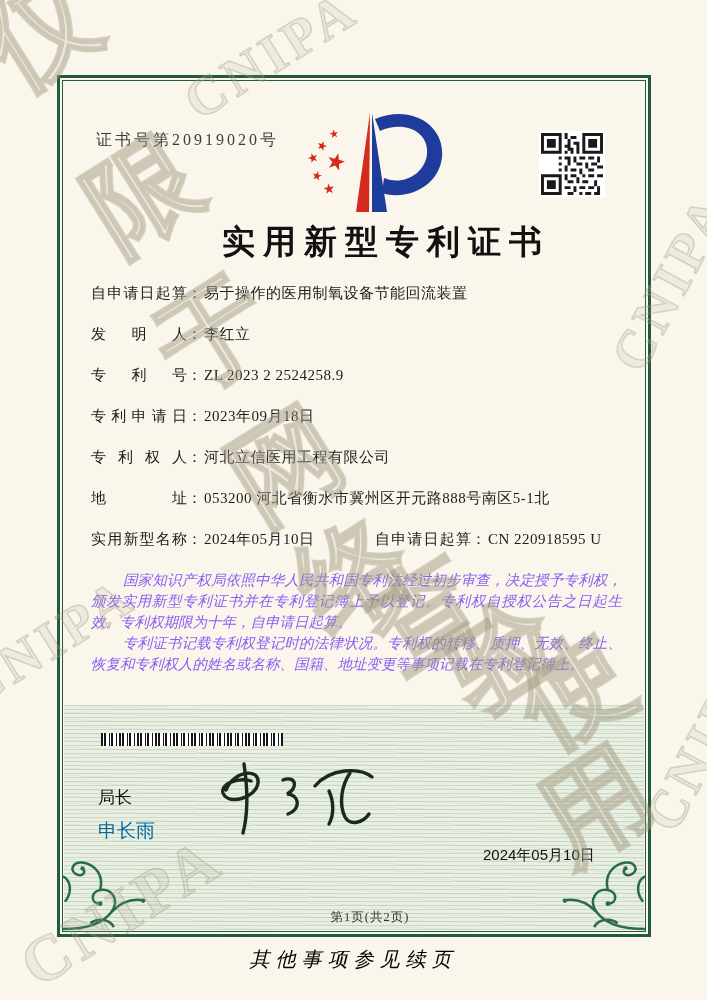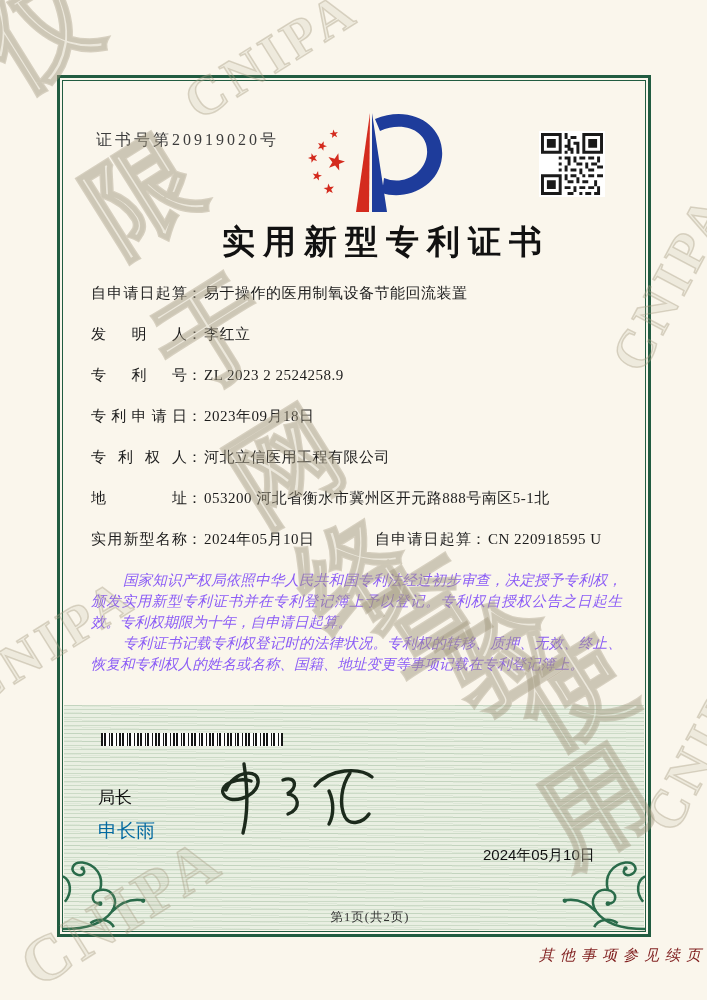--- a/index.html
+++ b/index.html
@@ -50,22 +50,22 @@
   .barcode{position:absolute;left:41px;top:655px;width:182px;height:13px;
     background:repeating-linear-gradient(90deg,#161616 0 2px,#fff 2px 3px,#161616 3px 5px,#fff 5px 8px,#161616 8px 9px,#fff 9px 10px,#161616 10px 12px,#fff 12px 15px,#161616 15px 16px,#fff 16px 18px);}
 
   .signer-title{position:absolute;left:38px;top:708px;font-size:17px;font-family:"Liberation Sans","DejaVu Sans",sans-serif;color:#111;}
   .signer-name{position:absolute;left:38px;top:740px;font-size:19px;font-family:"Liberation Sans","DejaVu Sans",sans-serif;color:#0369a1;}
   .signature{position:absolute;left:138px;top:682px;width:190px;height:78px;}
   .issue-date{position:absolute;left:423px;top:768px;font-size:15px;font-family:"Liberation Sans","DejaVu Sans",sans-serif;color:#111;}
 
   .page-no{position:absolute;left:0;top:831px;width:100%;text-align:center;font-size:12.5px;color:#333;letter-spacing:1px;margin-left:16px;}
 
-  .cont-note{position:absolute;left:0;top:946px;width:100%;text-align:right;z-index:3;
-    font-size:15px;font-style:italic;letter-spacing:6px;color:#7f1d1d;}
+  .cont-note{position:absolute;left:0;top:946px;width:100%;text-align:center;z-index:3;
+    font-size:20px;font-style:italic;letter-spacing:6px;color:#000000;}
 
   .corner{position:absolute;width:88px;height:88px;}
   .corner.br{right:1px;bottom:1px;}
   .corner.bl{left:1px;bottom:1px;transform:scaleX(-1);}
 </style>
 </head>
 <body>
 
 <div class="wm-layer">
   <span class="wm-char" style="left:-12px;top:-22px;">仅</span>

